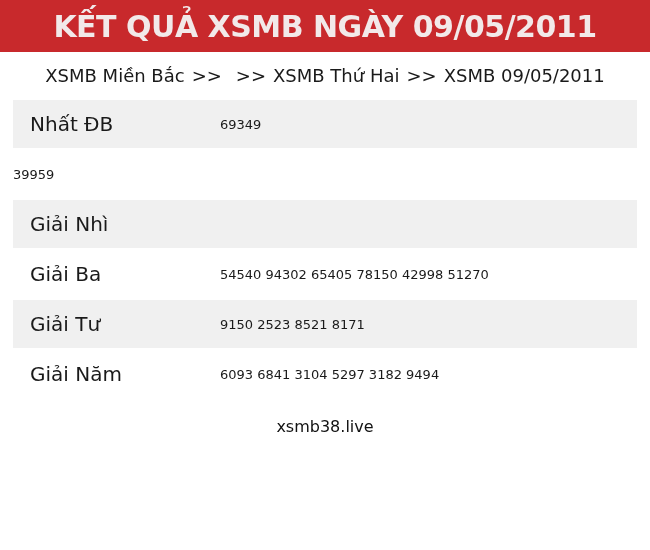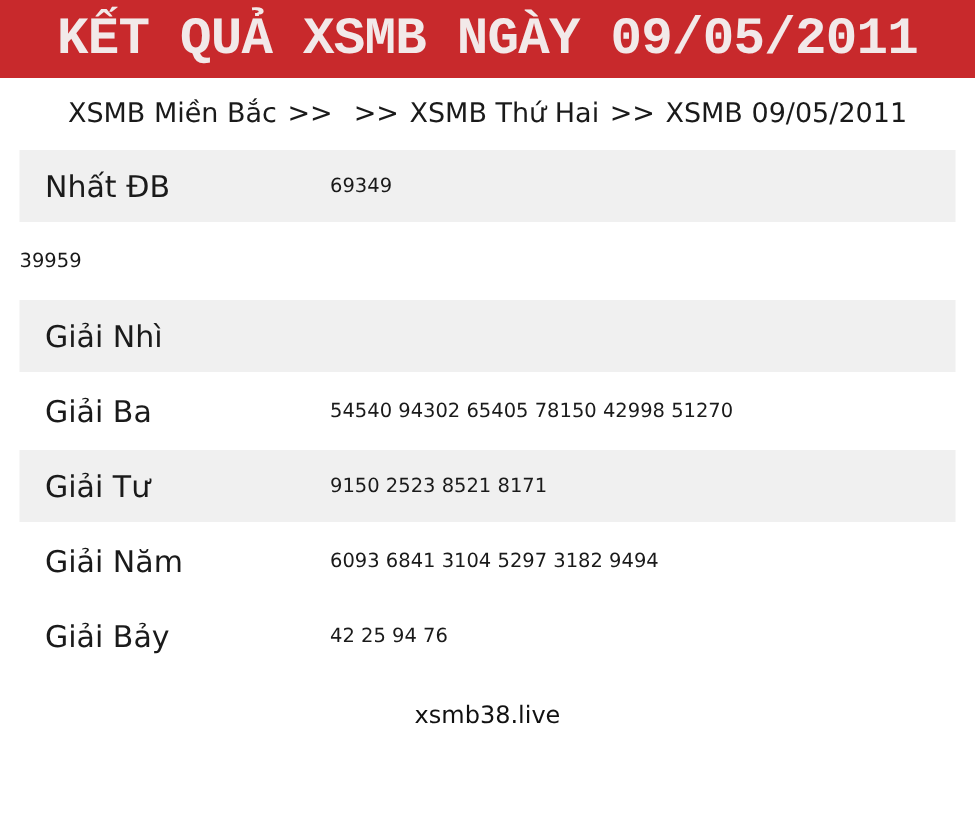--- a/index.html
+++ b/index.html
@@ -18,26 +18,25 @@
       overflow: hidden;
     }
     .header {
       height: 52px;
       background: #c8292c;
       display: flex;
       align-items: center;
       justify-content: center;
     }
     .header-title {
-      font-size: 35px;
+      font-size: 30px;
       font-weight: 600;
       letter-spacing: -0.5px;
       color: #f2e9e9;
       white-space: nowrap;
-      font-family: Liberation Mono, monospace;
     }
     .breadcrumb {
       height: 46px;
       display: flex;
       align-items: center;
       justify-content: center;
       font-size: 18px;
       white-space: nowrap;
     }
     .breadcrumb .sep {
@@ -120,24 +119,20 @@
       <div class="prize-label">Giải Tư</div>
       <div class="prize-numbers">9150 2523 8521 8171</div>
     </div>
 
     <div class="result-row">
       <div class="prize-label">Giải Năm</div>
       <div class="prize-numbers">6093 6841 3104 5297 3182 9494</div>
     </div>
 
 
-    <div class="result-row">
-      <div class="prize-label">Giải Bảy</div>
-      <div class="prize-numbers">42 25 94 76</div>
-    </div>
 
   </div>
 
   <div class="footer">
     <span>xsmb38.live</span>
   </div>
 
 </div>
 
 </body></html>

